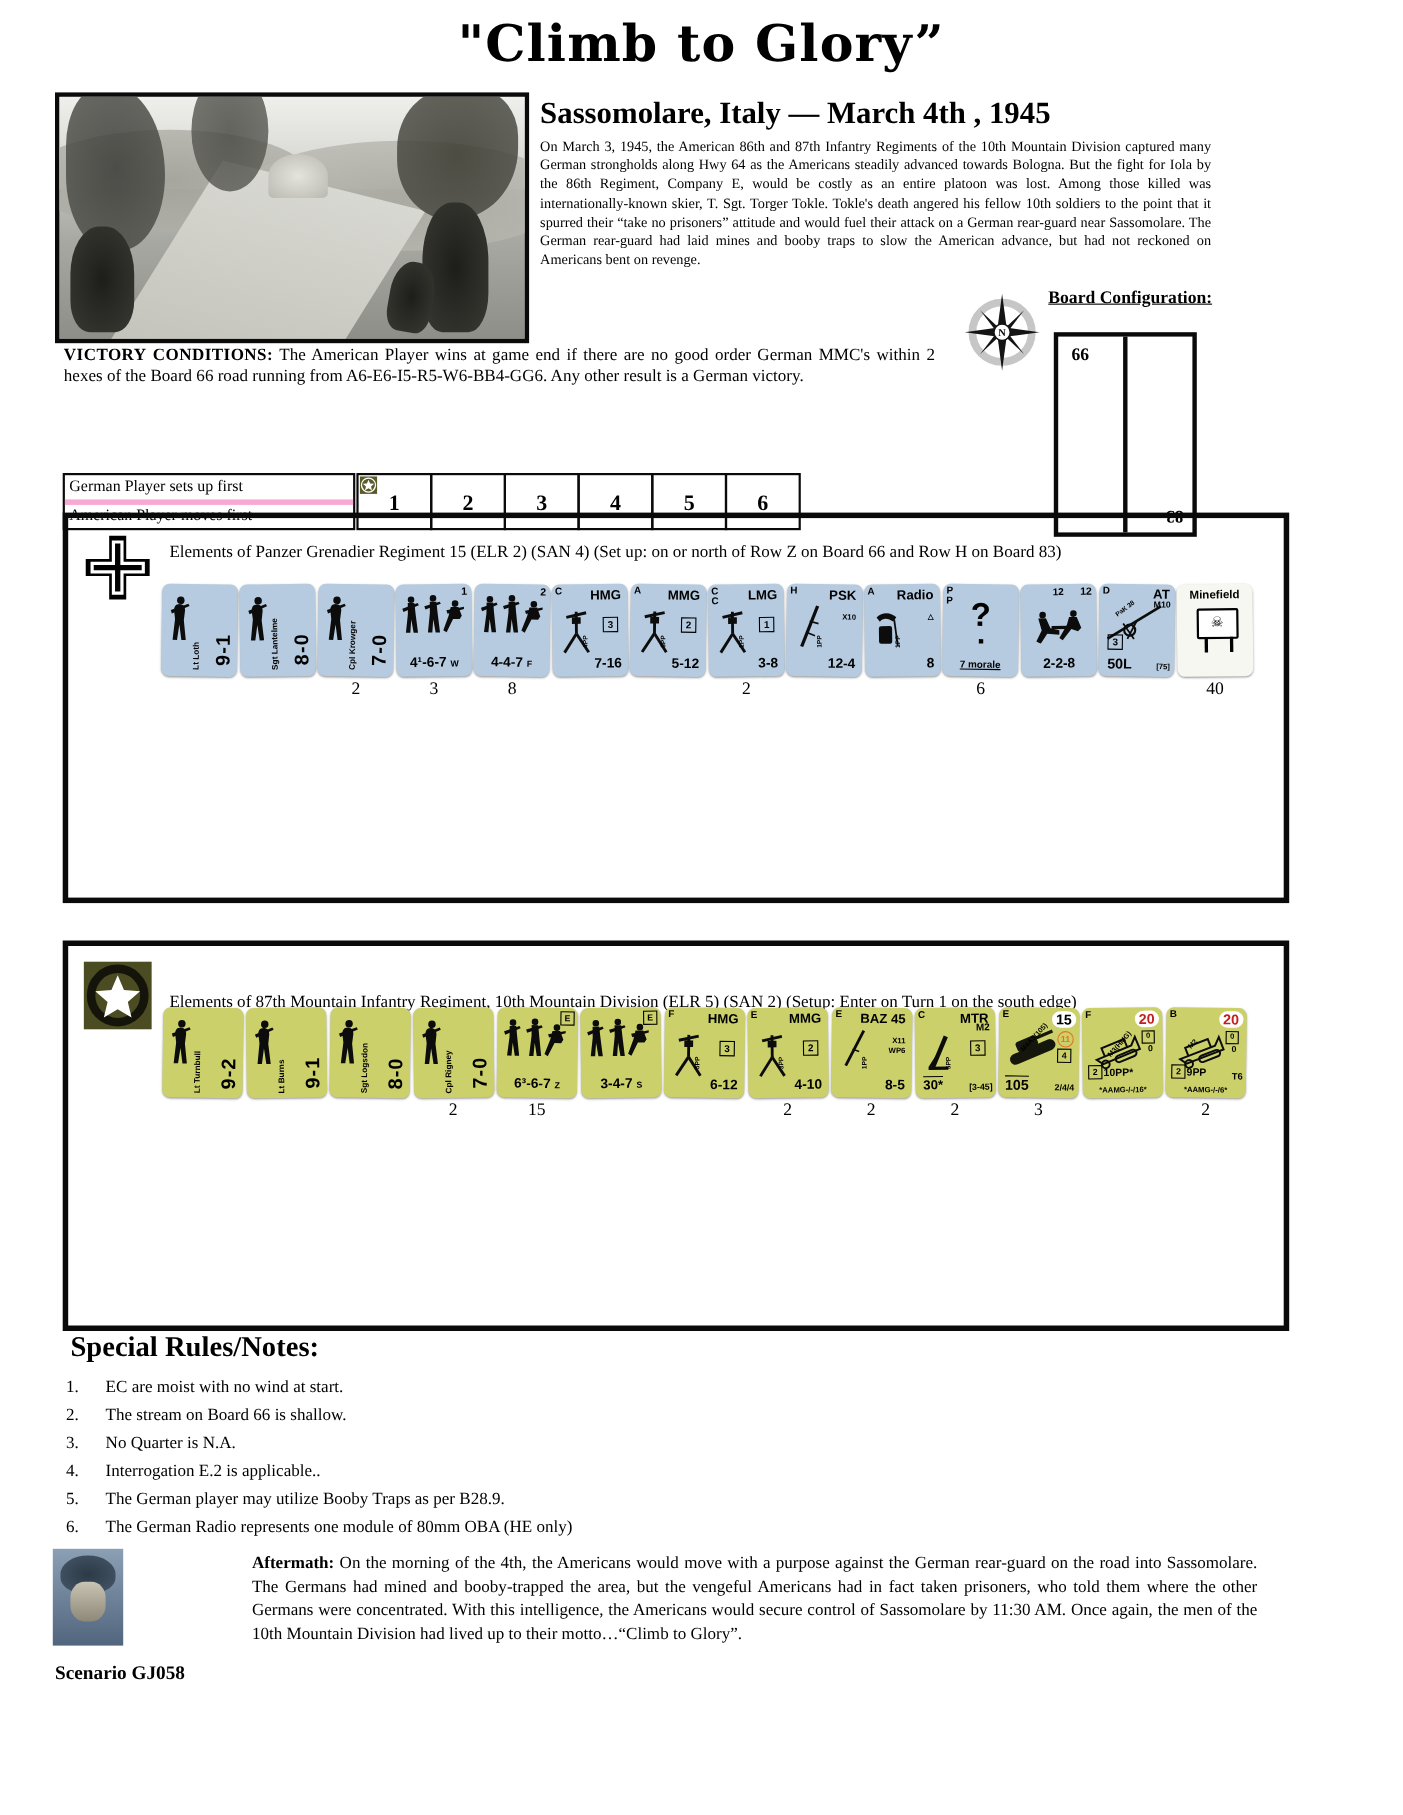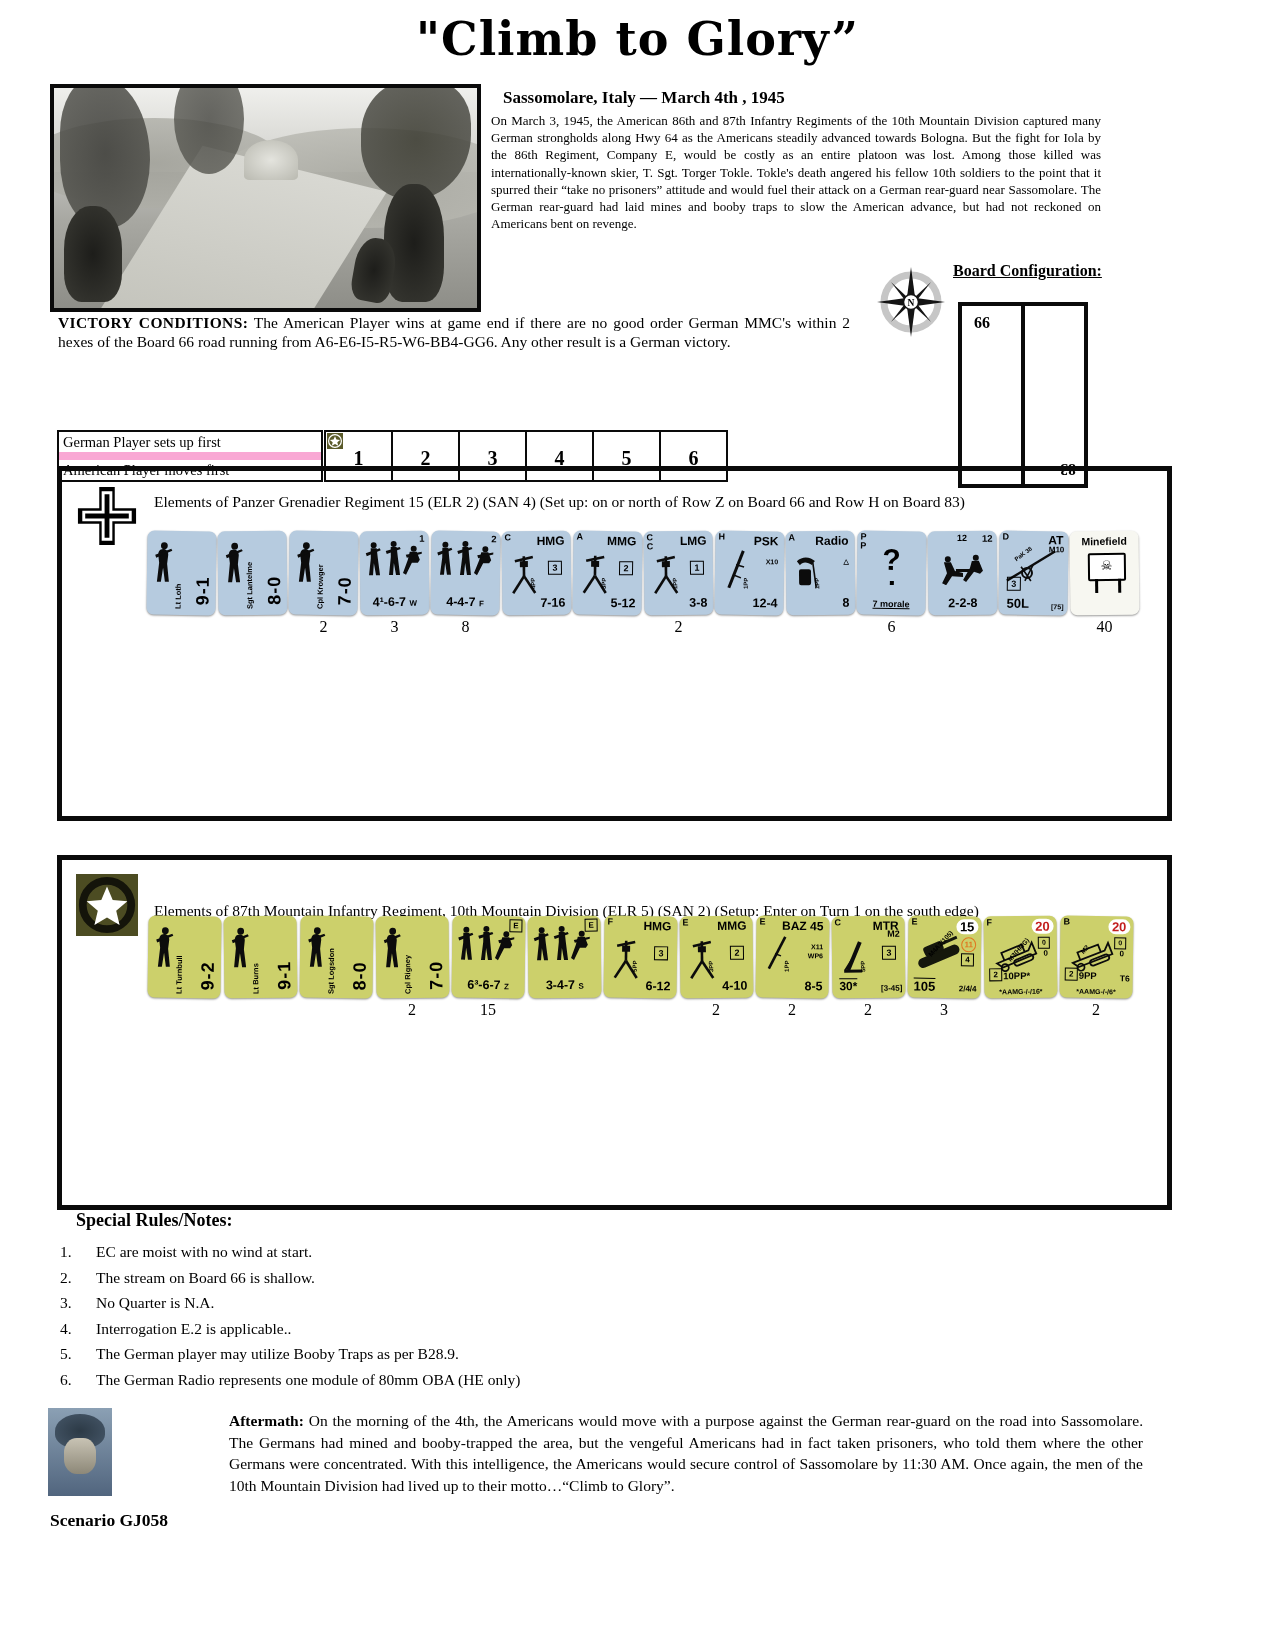--- a/index.html
+++ b/index.html
@@ -17,38 +17,38 @@
   #ph-tree1{left:6px;top:-10px;width:90px;height:150px;background:radial-gradient(#3c3c38,#55554f);border-radius:40% 60% 50% 50%;opacity:.85;}
   #ph-tree2{left:120px;top:-24px;width:70px;height:110px;background:radial-gradient(#44443f,#5d5d56);border-radius:50%;opacity:.8;}
   #ph-tree3{right:6px;top:-8px;width:110px;height:120px;background:radial-gradient(#39392f,#50504a);border-radius:50% 40% 60% 50%;opacity:.85;}
   #ph-haystack{left:190px;top:52px;width:54px;height:40px;background:radial-gradient(#e4e4de,#b9b9b0);border-radius:50% 50% 10% 10%;}
   .soldier-blob{background:radial-gradient(#1d1d1a,#3a3a34);border-radius:45% 45% 30% 30%;}
   #ph-s1{left:10px;top:118px;width:58px;height:96px;}
   #ph-s2{left:330px;top:96px;width:60px;height:118px;}
   #ph-s3{left:300px;top:150px;width:40px;height:64px;transform:rotate(10deg);}
   
   #intro{left:487px;top:88px;width:618px;}
-  #intro h2{margin:0 0 3px 16px;font-size:17px;}
+  #intro h2{margin:0 0 3px 4px;font-size:28px;}
   #intro p{margin:4px;font-size:13px;line-height:17.2px;text-align:justify;}
   
   #compass{left:876px;top:264px;width:70px;height:74px;}
   #bc-title{left:953px;top:262px;font-size:16px;font-weight:bold;text-decoration:underline;}
   #boards{left:958px;top:302px;width:122px;height:178px;border:4px solid #0a0a0a;display:flex;}
   .board-col{flex:1;position:relative;}
   #board-left{border-right:4px solid #0a0a0a;text-align:center;}
   .board-label{position:absolute;font-size:16px;font-weight:bold;}
   #board-66{left:12px;top:8px;}
   #board-83{right:8px;bottom:6px;transform:rotate(180deg);}
   
   #victory{left:58px;top:313px;width:792px;font-size:15.5px;line-height:19px;text-align:justify;}
   #victory b{letter-spacing:.4px;}
   
   #turntrack{left:57px;top:430px;display:flex;}
   #tt-labels{width:266px;height:52px;border:2px solid #0a0a0a;box-sizing:border-box;display:flex;flex-direction:column;}
-  .tt-row{flex:1;border-bottom:8px solid #f9a8d4;box-sizing:border-box;font-size:14.5px;padding:2px 4px 0 4px;}
+  .tt-row{flex:1;border-bottom:5px solid #f9a8d4;box-sizing:border-box;font-size:14.5px;padding:2px 4px 0 4px;}
   .tt-row:last-child{border-bottom:none;}
   #tt-cells{display:flex;margin-left:3px;}
   .tt-cell{width:69px;height:52px;border:2px solid #0a0a0a;box-sizing:border-box;margin-left:-2px;position:relative;text-align:center;}
   .tt-cell .num{font-size:20px;font-weight:bold;line-height:52px;}
   .tt-star{position:absolute;left:1px;top:1px;width:16px;height:16px;}
   
   .faction-box{left:57px;width:1105px;height:345px;border:5px solid #0a0a0a;}
   #german-box{top:466px;}
   #american-box{top:855px;}
   .fb-logo{position:absolute;left:14px;top:14px;width:62px;height:62px;}
@@ -107,21 +107,21 @@
   .ht-name{position:absolute;left:20px;top:30px;font-size:6.5px;font-weight:bold;transform:rotate(-48deg);white-space:nowrap;}
   .ht-box{left:5px;bottom:17px;width:11px;height:11px;font-size:8px;line-height:11px;}
   .ht-val{position:absolute;bottom:17px;left:19px;font-size:9.5px;font-weight:bold;}
   .ht-sub{position:absolute;bottom:3px;left:0;right:0;text-align:center;font-size:7px;font-weight:bold;}
   .ht-extra{position:absolute;right:3px;bottom:15px;font-size:8.5px;font-weight:bold;}
   .mt-model{position:absolute;top:13px;right:5px;font-size:9px;font-weight:bold;}
   .mt-val{position:absolute;bottom:5px;left:7px;font-size:12px;font-weight:bold;text-decoration:overline;}
   .mt-note{position:absolute;bottom:5px;right:3px;font-size:8px;font-weight:bold;}
   
   #special{left:60px;top:1210px;width:760px;}
-  #special h3{margin:0 0 8px 16px;font-size:18px;}
+  #special h3{margin:0 0 8px 4px;font-size:26px;}
   .sr-item{display:flex;font-size:15.5px;line-height:25.5px;}
   .sr-num{width:36px;}
   
   #aft-photo{left:48px;top:1408px;width:64px;height:88px;background:linear-gradient(#8ba0b4,#51657e);overflow:hidden;}
   #aft-helmet{position:absolute;left:7px;top:6px;width:50px;height:34px;background:radial-gradient(#2c3a46,#47586a);border-radius:50% 50% 40% 40%;}
   #aft-face{position:absolute;left:16px;top:30px;width:32px;height:36px;background:linear-gradient(#c8c3b4,#8d8878);border-radius:40%;}
   #scenario-id{left:50px;top:1510px;font-size:17.5px;font-weight:bold;}
   #aftermath{left:229px;top:1410px;width:914px;font-size:15.5px;line-height:21.5px;text-align:justify;}
 </style>
 </head>

